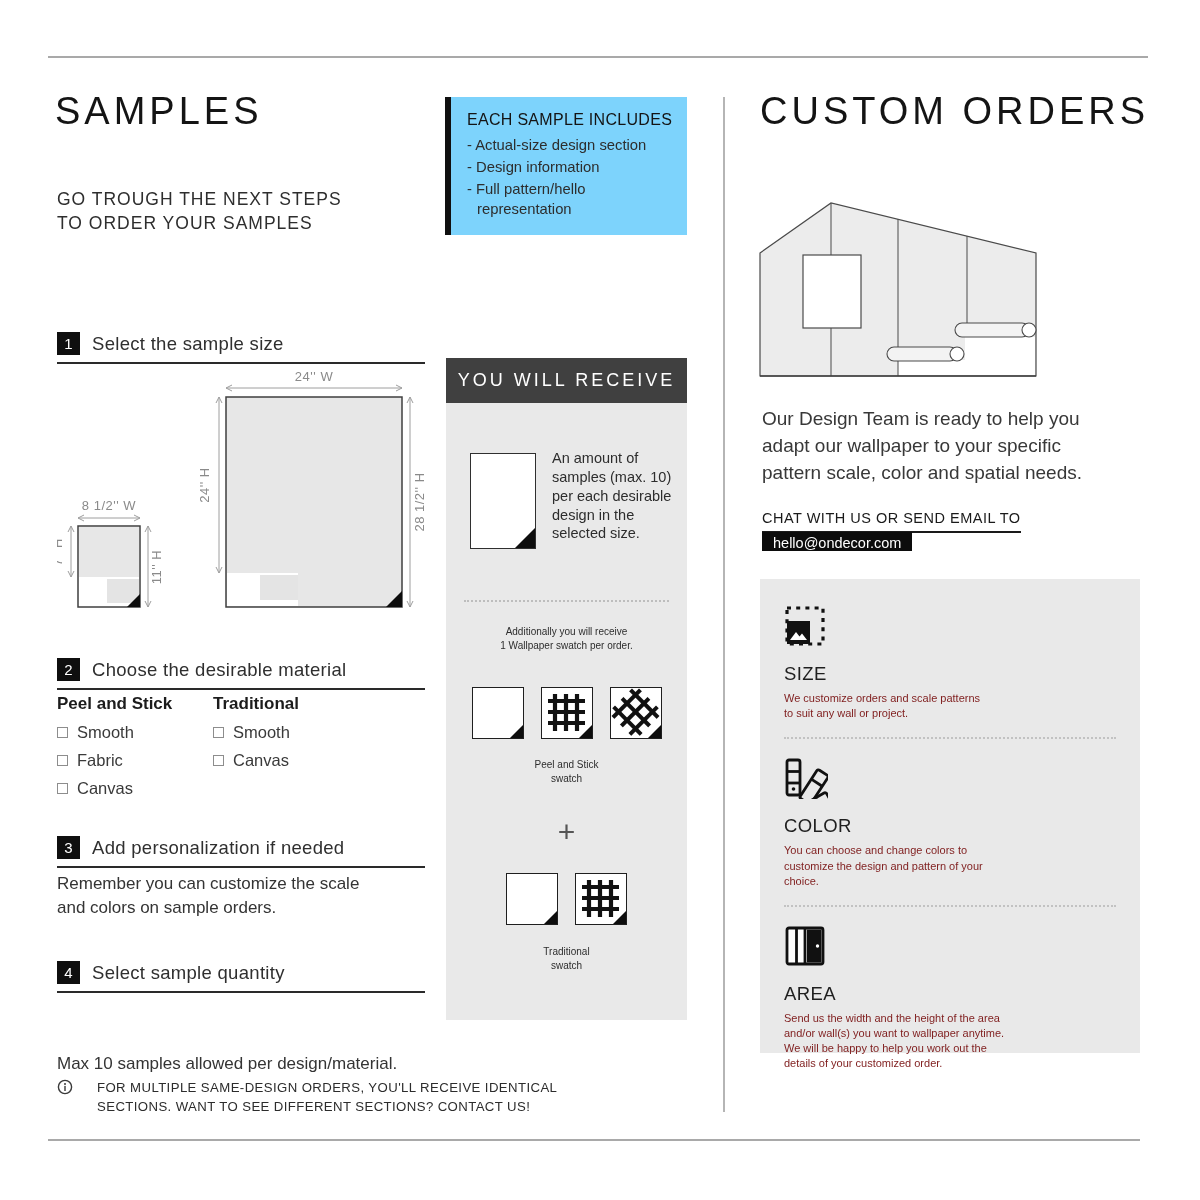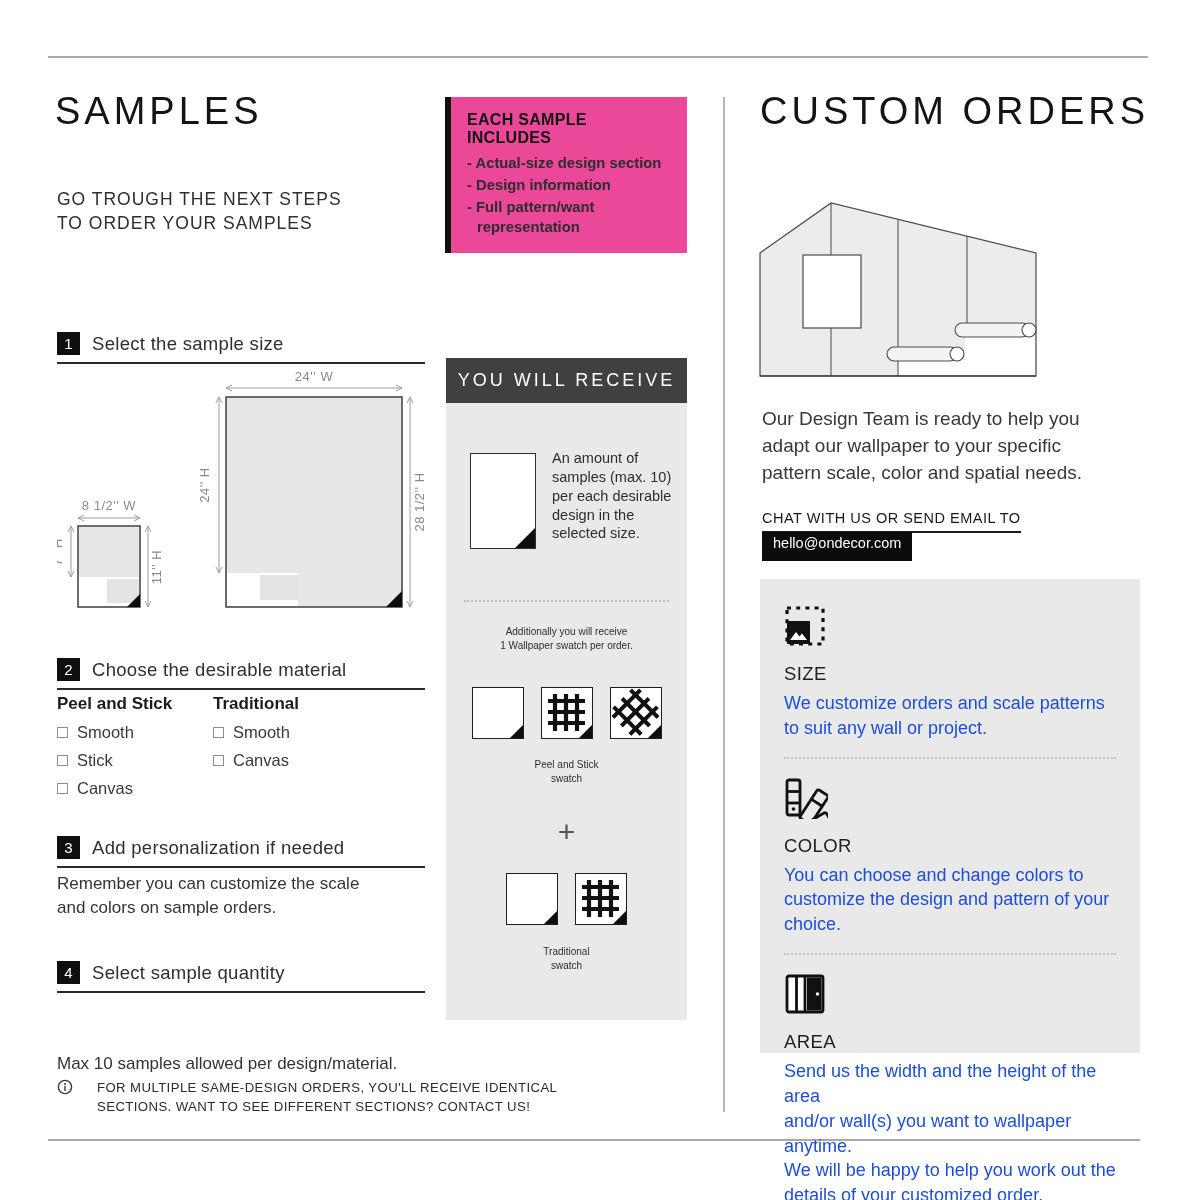--- a/index.html
+++ b/index.html
@@ -21,22 +21,22 @@
           display:flex; align-items:center; justify-content:center; flex:0 0 auto; }
   .step .stitle { font-size:18.5px; color:#2f2f2f; letter-spacing:0.3px; }
   .stepbody { position:absolute; left:57px; font-size:17px; line-height:1.4; color:#343434; }
   .mat-col { position:absolute; top:694px; }
   .mat-col .mhead { font-size:17px; font-weight:bold; color:#1c1c1c; }
   .mat-item { margin-top:9px; font-size:16.5px; color:#3a3a3a; display:flex; align-items:center; }
   .cb { display:inline-block; width:11px; height:11px; border:1.5px solid #8d8d8d; margin-right:9px; background:#fff; }
   .footnote { position:absolute; left:57px; top:1078px; display:flex; gap:24px; align-items:flex-start; }
   .footnote .ftext { font-size:13.2px; letter-spacing:0.4px; line-height:1.45; color:#2c2c2c; }
   
-  .includes { position:absolute; left:445px; top:97px; width:242px; background:#ec4899;
-              border-left:6px solid #101010; padding:14px 14px 16px 16px;font-weight:bold; }
+  .includes { position:absolute; left:445px; top:97px; width:242px; background:#7dd3fc;
+              border-left:6px solid #101010; padding:14px 14px 16px 16px; }
   .includes .ititle { font-size:16px; color:#141414; letter-spacing:0.3px; margin-bottom:7px; }
   .includes .iitem { font-size:14.8px; line-height:1.3; color:#2d2d2d; padding-left:10px; text-indent:-10px; margin-top:3px; }
   .ywr-bar { position:absolute; left:446px; top:358px; width:241px; height:45px; background:#404040;
              color:#fff; display:flex; align-items:center; justify-content:center;
              font-size:18px; letter-spacing:3px; }
   .mid-panel { position:absolute; left:446px; top:403px; width:241px; height:617px; background:#e9e9e9; }
   .sheet { position:absolute; left:24px; top:50px; width:66px; height:96px; background:#fff; border:1.5px solid #2f2f2f; }
   .fold { position:absolute; right:0; bottom:0; width:0; height:0; }
   .fold.f20 { border-left:20px solid transparent; border-bottom:20px solid #0d0d0d; }
   .fold.f13 { border-left:13px solid transparent; border-bottom:13px solid #0d0d0d; }
@@ -45,25 +45,25 @@
   .mid-dot1 { position:absolute; left:18px; right:18px; top:197px; }
   .center-txt { position:absolute; left:0; right:0; text-align:center; font-size:10px; line-height:1.4; color:#2d2d2d; }
   .sw-row { position:absolute; left:0; right:0; display:flex; justify-content:center; gap:17px; }
   .swatch { position:relative; width:52px; height:52px; background:#fff; border:1.5px solid #1f1f1f; }
   .plus-sign { position:absolute; left:0; right:0; top:412px; text-align:center; font-size:30px; color:#555; }
   
   .r-intro { position:absolute; left:762px; top:405px; font-size:19px; line-height:1.43; color:#383838; }
   .chat-label { position:absolute; left:762px; top:510px; font-size:14.5px; letter-spacing:0.5px; color:#1a1a1a;
                 padding-bottom:5px; border-bottom:2px solid #1a1a1a; }
   .email-chip { position:absolute; left:762px; top:532px; background:#0c0c0c; color:#fff;
-                font-size:14.5px; padding:3px 11px 10px; }
+                font-size:14.5px; padding:3px 11px 0; }
   .r-panel { position:absolute; left:760px; top:579px; width:380px; height:474px; background:#e9e9e9;
              padding:26px 24px; }
   .r-sec .sec-title { font-size:18.5px; color:#1f1f1f; margin-top:12px; letter-spacing:0.4px; }
-  .r-sec .sec-body { font-size:18px; line-height:1.38; color:#1d4ed8; margin-top:6px; }
+  .r-sec .sec-body { font-size:11px; line-height:1.38; color:#7f1d1d; margin-top:6px; }
   .r-panel .dotted { margin:16px 0 18px; border-top:2px dotted #c2c2c2; }
   svg text { font-family:"Liberation Sans","DejaVu Sans",sans-serif; }
   .dim-label { font-size:13px; fill:#8a8a8a; letter-spacing:0.5px; }
 </style>
 </head>
 <body>
 
 <div id="page">
 
   <div class="rule" style="left:48px; top:56px; width:1100px; height:2px;"></div>
@@ -132,21 +132,21 @@
   </div>
 
   <div class="mat-col" style="left:57px;">
     <div class="mhead">Peel and Stick</div>
     <div class="mat-item">
       <span class="cb"></span>
       <span>Smooth</span>
     </div>
     <div class="mat-item">
       <span class="cb"></span>
-      <span>Stick</span>
+      <span>Fabric</span>
     </div>
     <div class="mat-item">
       <span class="cb"></span>
       <span>Canvas</span>
     </div>
   </div>
   <div class="mat-col" style="left:213px;">
     <div class="mhead">Traditional</div>
     <div class="mat-item">
       <span class="cb"></span>
@@ -178,21 +178,21 @@
       <rect x="7.3" y="6.9" width="1.4" height="5.1" fill="#3a3a3a"></rect>
     </svg>
     <div class="ftext prelines">FOR MULTIPLE SAME-DESIGN ORDERS, YOU'LL RECEIVE IDENTICAL
 SECTIONS. WANT TO SEE DIFFERENT SECTIONS? CONTACT US!</div>
   </div>
 
   <div class="includes">
     <div class="ititle">EACH SAMPLE INCLUDES</div>
     <div class="iitem">- Actual-size design section</div>
     <div class="iitem">- Design information</div>
-    <div class="iitem" style="width:178px;">- Full pattern/want representation</div>
+    <div class="iitem" style="width:178px;">- Full pattern/hello representation</div>
   </div>
 
   <div class="ywr-bar">YOU WILL RECEIVE</div>
 
   <div class="mid-panel">
     <div class="sheet">
       <div class="fold f20"></div>
     </div>
     <div class="sheet-text">An amount of samples (max. 10) per each desirable design in the selected size.</div>
 

